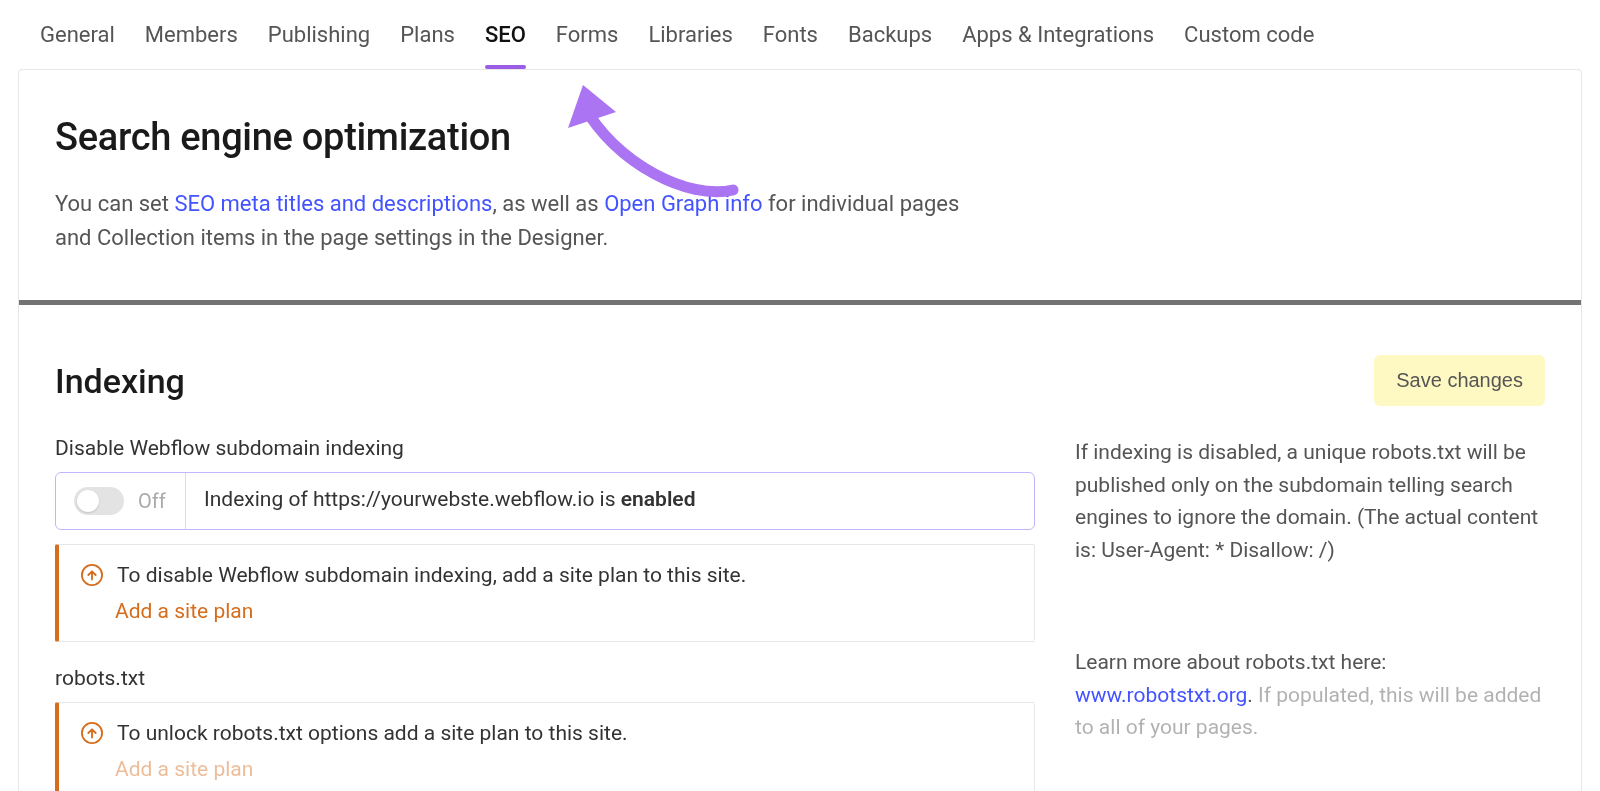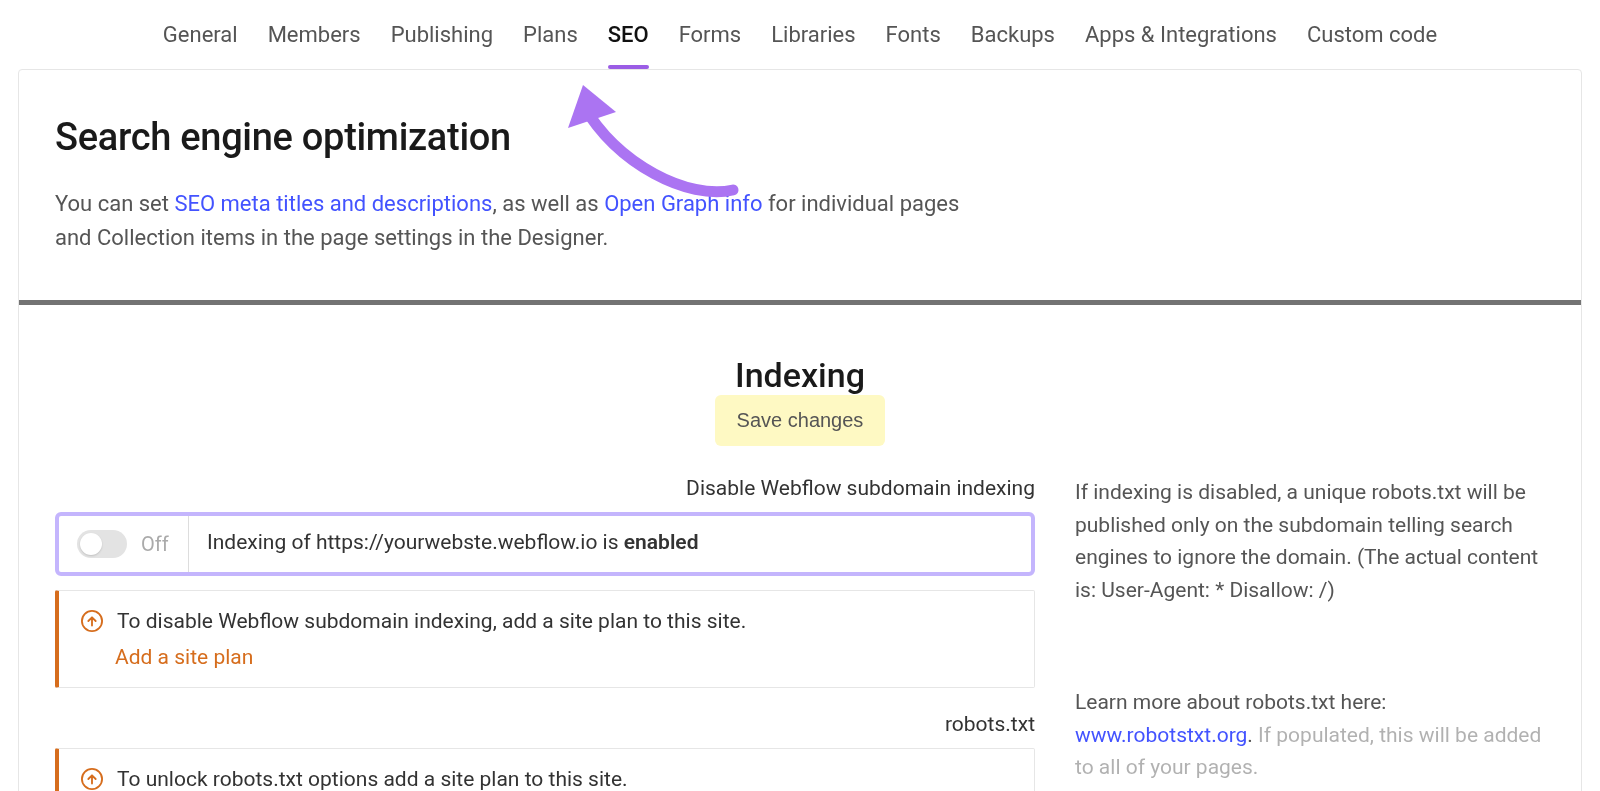--- a/index.html
+++ b/index.html
@@ -13,21 +13,20 @@
     position: relative;
   }
 
   
   .tabs {
     display: flex;
     gap: 30px;
     padding: 18px 40px 0 40px;
     font-size: 22px;
     color: #555;
-    justify-content: center;
   }
   .tab {
     padding: 4px 0 22px 0;
     cursor: pointer;
     position: relative;
     color: #555;
   }
   .tab.active {
     color: #111;
     font-weight: 500;
@@ -79,21 +78,20 @@
     column-gap: 40px;
     row-gap: 0;
     align-items: start;
   }
   .indexing-header {
     grid-column: 1 / -1;
     display: flex;
     justify-content: space-between;
     align-items: center;
     margin-bottom: 30px;
-    flex-direction: column;
   }
   .indexing-header h2 {
     font-size: 34px;
     font-weight: 500;
   }
   .save-btn {
     background: #fef9c3;
     border: none;
     color: #555;
     font-size: 20px;
@@ -102,26 +100,25 @@
     cursor: pointer;
   }
 
   .left-col { grid-column: 1; }
   .right-col { grid-column: 2; }
 
   .field-label {
     font-size: 21px;
     color: #333;
     margin-bottom: 12px;
-    text-align: right;
   }
 
   .toggle-row {
     display: flex;
-    border: 4px solid #c4b5fd;
+    border: 1px solid #c4b5fd;
     border-radius: 6px;
     overflow: hidden;
     margin-bottom: 14px;
   }
   .toggle-cell {
     display: flex;
     align-items: center;
     gap: 14px;
     padding: 14px 18px;
     border-right: 1px solid #ddd;

